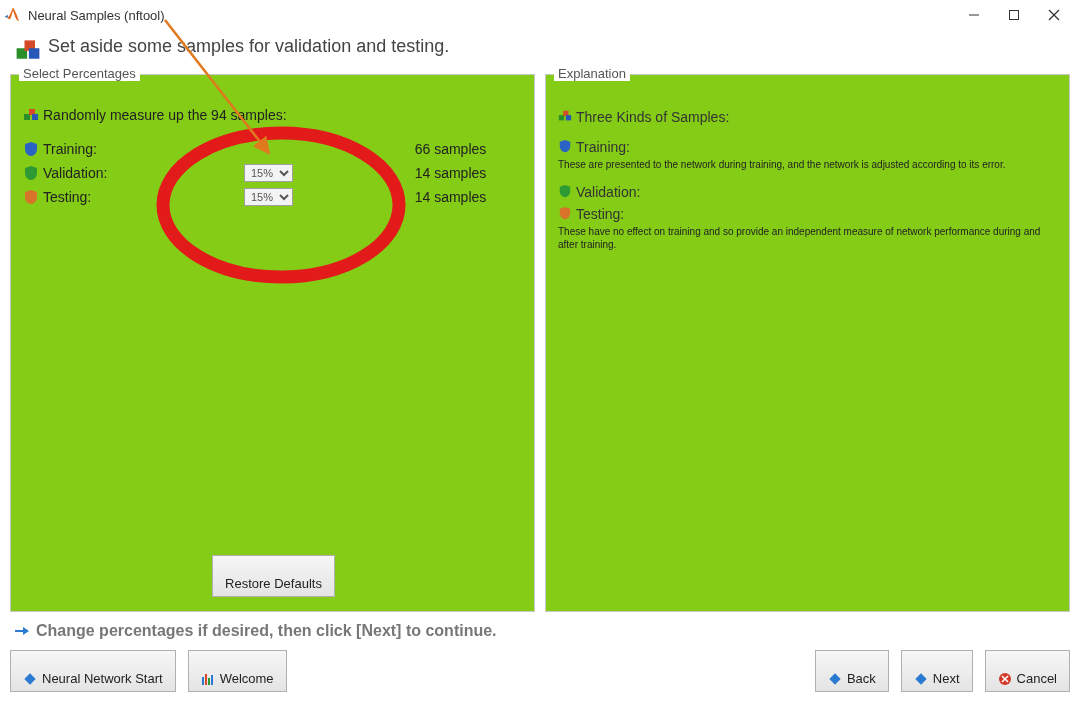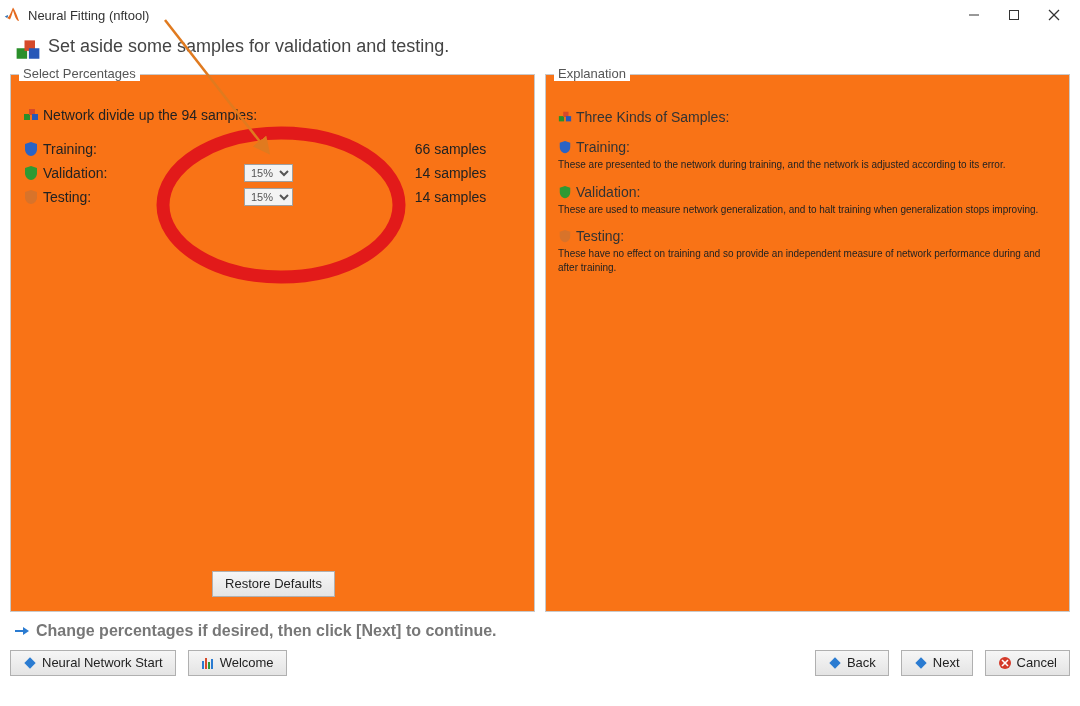--- a/index.html
+++ b/index.html
@@ -50,21 +50,21 @@
   .main {
     display:flex;
     padding:0 10px;
     gap:10px;
     height:538px;
   }
   .panel {
     border:1px solid var(--border);
     position:relative;
     padding:28px 10px 10px 12px;
-    background:#f97316;
+    background:#84cc16;
   }
   .panel-legend {
     position:absolute;
     top:-9px;
     left:8px;
     background:#fff;
     padding:0 4px;
     font-size:13px;
     color:#555;
   }
@@ -82,42 +82,42 @@
     padding:1px 2px;
     border:1px solid #a0a0a0;
     background:#f3f3f3;
     color:#555;
     text-align:center;
   }
 
   .restore-wrap { margin-top:auto; text-align:center; padding-bottom:4px; }
 
   .right-panel p { margin:3px 0 12px 0; line-height:1.35; font-size:10px; color:#222; }
-  .right-panel .hd { display:flex; align-items:center; margin:6px 0 2px 0; }
+  .right-panel .hd { display:flex; align-items:flex-start; margin:6px 0 2px 0; }
   .right-panel .hd .icon { width:14px; height:14px; margin-right:4px; }
 
   
   .hint {
     display:flex; align-items:center;
     padding:10px 14px 4px 14px;
     color:#777; font-weight:600; font-size:16px;
   }
   .hint .arrow-icon { width:16px; height:16px; margin-right:6px; }
 
   .footer {
     display:flex; align-items:center;
     padding:6px 10px 8px 10px;
     gap:12px;
   }
   .footer .spacer { flex:1; }
 
   button.btn {
     font-family:inherit;
     font-size:13px;
-    padding:4px 12px 5px 12px;
+    padding:20px 12px 5px 12px;
     background:linear-gradient(#f6f6f6,#e4e4e4);
     border:1px solid var(--btn-border);
     color:#222;
     display:inline-flex; align-items:center; gap:5px;
     cursor:pointer;
   }
   button.btn .bicon { width:14px; height:14px; display:inline-block; }
 
   
   .overlay { position:absolute; pointer-events:none; }
@@ -128,21 +128,21 @@
 </head>
 <body>
 
 <div class="titlebar">
   <span class="app-icon">
     <svg viewBox="0 0 24 24">
         <path d="M12 2 C10 6 8 14 4 16 L8 18 C10 14 11 10 12 6 C14 12 16 20 20 20 C18 14 15 6 12 2 Z" fill="#e46a1f"></path>
         <path d="M4 16 L1 14 L5 12 C6 13 5 15 4 16 Z" fill="#3a79b7"></path>
       </svg>
   </span>
-  <span class="title">Neural Fitting (nftool)</span>
+  <span class="title">Neural Samples (nftool)</span>
   <span class="spacer"></span>
   <div class="win-ctl">
     <svg viewBox="0 0 12 12">
         <line x1="1" y1="6" x2="11" y2="6" stroke="#333" stroke-width="1"></line>
       </svg>
   </div>
   <div class="win-ctl">
     <svg viewBox="0 0 12 12">
         <rect x="1.5" y="1.5" width="9" height="9" fill="none" stroke="#333" stroke-width="1"></rect>
       </svg>
@@ -175,21 +175,21 @@
 
     <div class="row">
       <span class="icon">
         <svg viewBox="0 0 16 16">
             <rect x="1" y="7" width="6" height="6" fill="#2a8f2a"></rect>
             <rect x="6" y="2" width="6" height="6" fill="#d64a2a"></rect>
             <rect x="9" y="7" width="6" height="6" fill="#2758b8"></rect>
           </svg>
       </span>
       <span>
-        <span>Network divide up the </span><span>94</span><span> samples:</span>
+        <span>Randomly measure up the </span><span>94</span><span> samples:</span>
       </span>
     </div>
 
     <div style="height:10px"></div>
 
     <div class="row">
       <span class="icon">
         <svg viewBox="0 0 16 16">
             <path d="M8 1 L14 3 V8 C14 12 11 15 8 15 C5 15 2 12 2 8 V3 Z" fill="#2a63c4"></path>
           </svg>
@@ -265,21 +265,20 @@
     <p>These are presented to the network during training, and the network is adjusted according to its error.</p>
 
     <div class="hd">
       <span class="icon">
         <svg viewBox="0 0 16 16">
             <path d="M8 1 L14 3 V8 C14 12 11 15 8 15 C5 15 2 12 2 8 V3 Z" fill="#2e9a33"></path>
           </svg>
       </span>
       <span>Validation:</span>
     </div>
-    <p>These are used to measure network generalization, and to halt training when generalization stops improving.</p>
 
     <div class="hd">
       <span class="icon">
         <svg viewBox="0 0 16 16">
             <path d="M8 1 L14 3 V8 C14 12 11 15 8 15 C5 15 2 12 2 8 V3 Z" fill="#d8732a"></path>
           </svg>
       </span>
       <span>Testing:</span>
     </div>
     <p>These have no effect on training and so provide an independent measure of network performance during and after training.</p>

